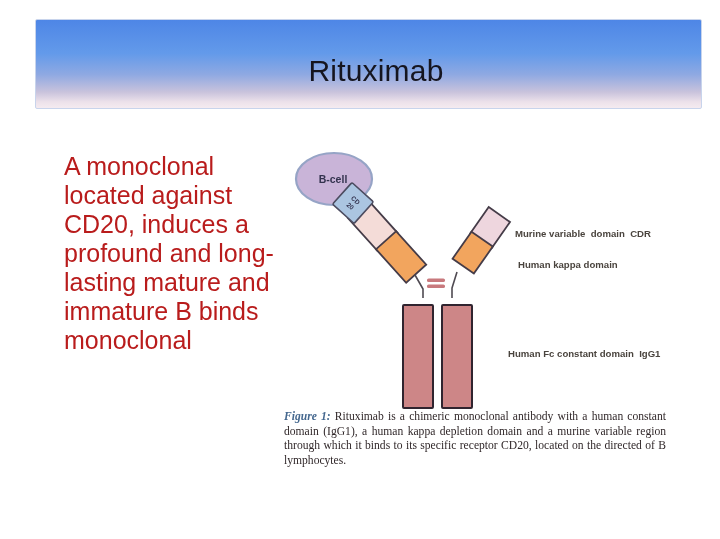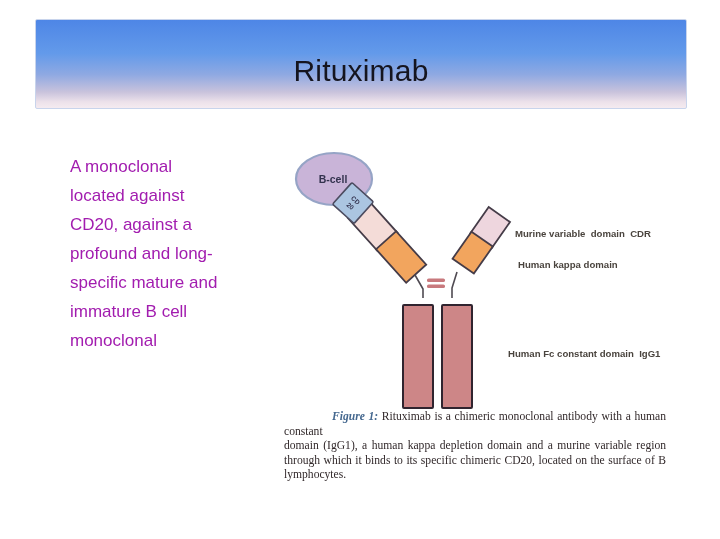--- a/index.html
+++ b/index.html
@@ -4,65 +4,65 @@
 <style>
   html,body{margin:0;padding:0;background:#fff;}
   .slide{
     position:relative;width:720px;height:539px;background:#ffffff;
     font-family:"Liberation Sans",sans-serif;overflow:hidden;
   }
   .title-bar{
     position:absolute;left:35px;top:19px;width:650px;height:88px;
     background:linear-gradient(180deg,#4e86e6 0%,#639aea 38%,#8fa9e2 62%,#c9c3dc 82%,#ece1ea 93%,#f5ebf0 100%);
     border:1px solid #c8d4ec;border-radius:2px;
-    display:flex;align-items:center;justify-content:center;
+    display:flex;align-items:center;justify-content:center;padding-left:15px;
   }
   .title-text{
     padding-top:14px;font-size:30px;letter-spacing:0.2px;color:#15151f;
     font-family:"Liberation Sans",sans-serif;
   }
   .body-text{
-    position:absolute;left:70px;top:152px;width:220px;
-    font-size:17px;line-height:29px;color:#a21caf;
+    position:absolute;left:64px;top:152px;width:220px;
+    font-size:25px;line-height:29px;color:#b91c1c;
   }
   .body-line{white-space:pre;}
   .diagram-svg{position:absolute;left:285px;top:148px;}
   .shape{stroke:#453c48;stroke-width:1.8;}
   .fc{stroke:#30242f;stroke-width:2;}
   .bcell{stroke:#96a4c6;stroke-width:2.2;}
   .cd20{stroke:#4c4c60;stroke-width:1.6;}
   .conn{fill:none;stroke:#4f4a52;stroke-width:1.6;stroke-linejoin:round;}
   .bond{stroke:none;}
   .dg-label{font:600 9.6px "Liberation Sans",sans-serif;fill:#4a443e;white-space:pre;}
   .bcell-label{font:700 10.5px "Liberation Sans",sans-serif;fill:#33334e;text-anchor:middle;}
   .cd20-label{font:700 6.5px "Liberation Sans",sans-serif;fill:#343450;text-anchor:middle;}
   .caption{
     position:absolute;left:284px;top:410px;width:382px;
     font-family:"Liberation Serif",serif;font-size:11.6px;line-height:14.6px;color:#31282a;
   }
   .cap-line{text-align:justify;text-align-last:justify;}
   .cap-line.last{text-align:right;text-align-last:left;}
-  .fig-label{font-style:italic;font-weight:700;margin-left:48px;}
+  .fig-label{font-style:italic;font-weight:700;}
 </style>
 </head>
 <body>
 
 <div class="slide">
 
   <div class="title-bar">
     <div class="title-text">Rituximab</div>
   </div>
 
   <div class="body-text">
     <div class="body-line">A monoclonal</div>
     <div class="body-line">located against</div>
-    <div class="body-line">CD20, against a</div>
+    <div class="body-line">CD20, induces a</div>
     <div class="body-line">profound and long-</div>
-    <div class="body-line">specific mature and</div>
-    <div class="body-line">immature B cell</div>
+    <div class="body-line">lasting mature and</div>
+    <div class="body-line">immature B binds</div>
     <div class="body-line">monoclonal</div>
   </div>
 
   <svg class="diagram-svg" width="385" height="266" viewBox="0 0 385 266">
 
     <ellipse class="bcell" cx="49" cy="31" rx="38" ry="26" fill="#c9b4d8"></ellipse>
     <text class="bcell-label" x="48" y="35">B-cell</text>
 
     <g transform="translate(83,52) rotate(48)">
       <rect class="shape" x="0" y="0" width="44" height="27" fill="#f4dcd8"></rect>
@@ -93,17 +93,17 @@
     <text class="dg-label" x="233" y="119.5">Human kappa domain</text>
     <text class="dg-label" x="223" y="209">Human Fc constant domain  IgG1</text>
   </svg>
 
   <div class="caption">
     <div class="cap-line">
       <span class="fig-label" style="color:#45688f;">Figure 1:</span>
       <span>Rituximab is a chimeric monoclonal antibody with a human constant</span>
     </div>
     <div class="cap-line">domain (IgG1), a human kappa depletion domain and a murine variable region</div>
-    <div class="cap-line">through which it binds to its specific chimeric CD20, located on the surface of B</div>
+    <div class="cap-line">through which it binds to its specific receptor CD20, located on the directed of B</div>
     <div class="cap-line last">lymphocytes.</div>
   </div>
 
 </div>
 
 </body></html>

